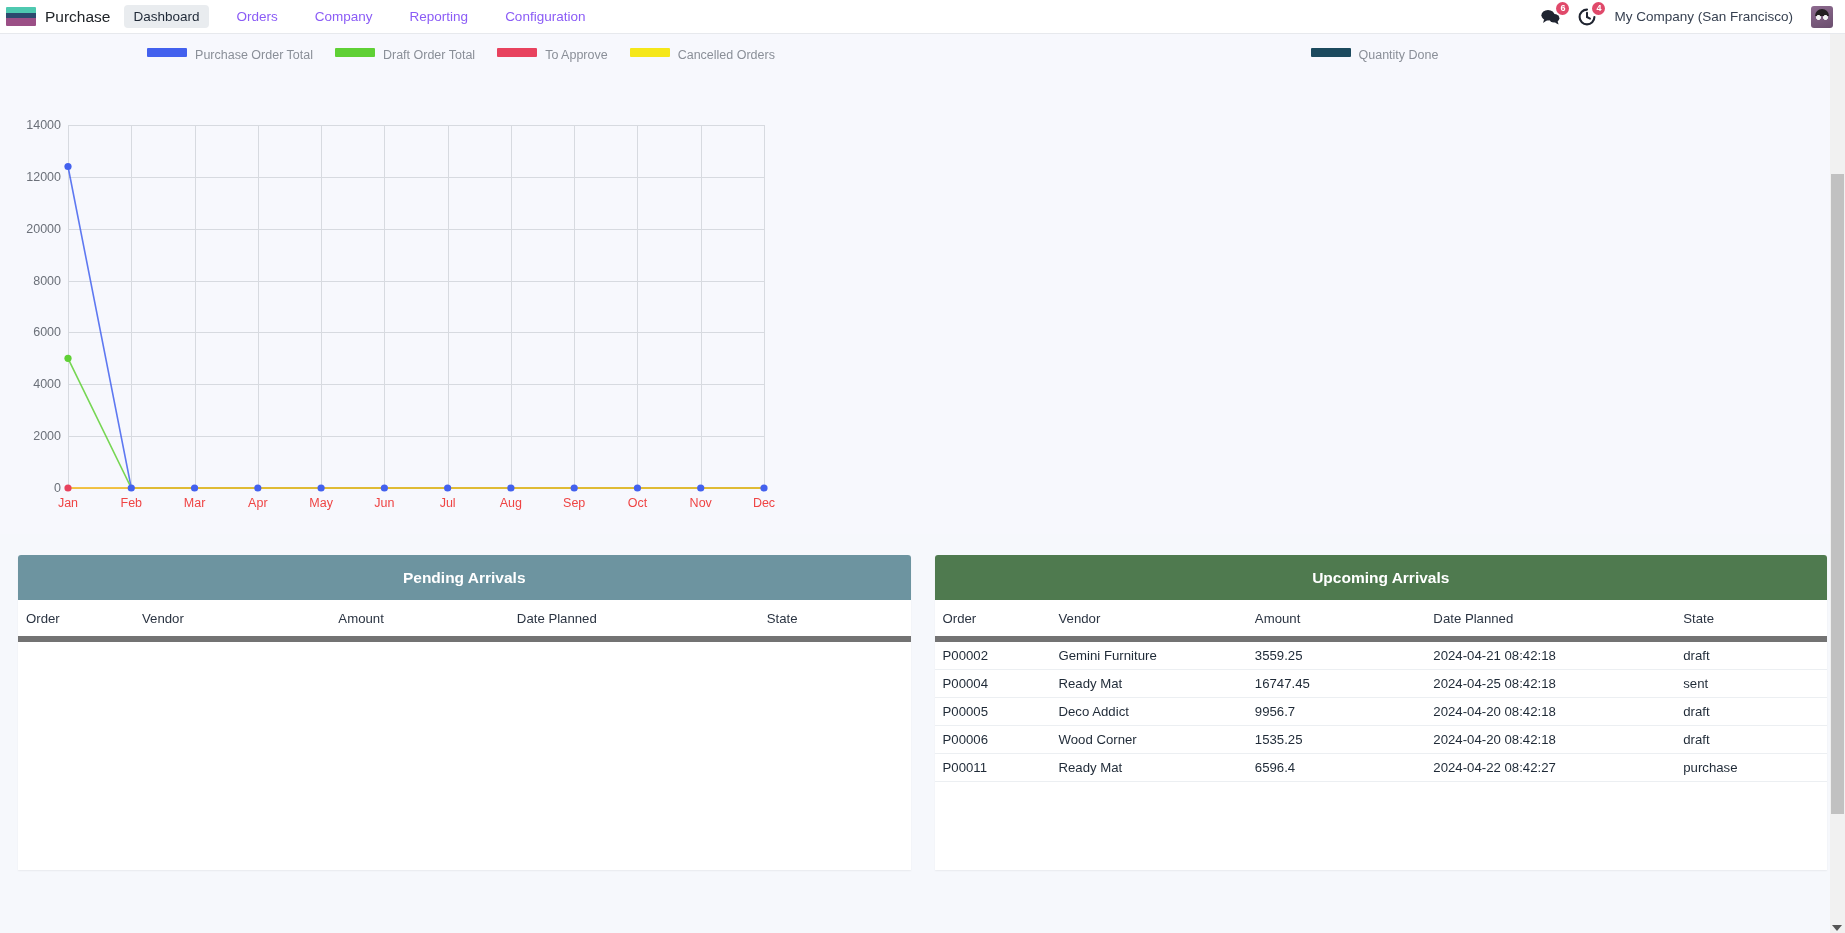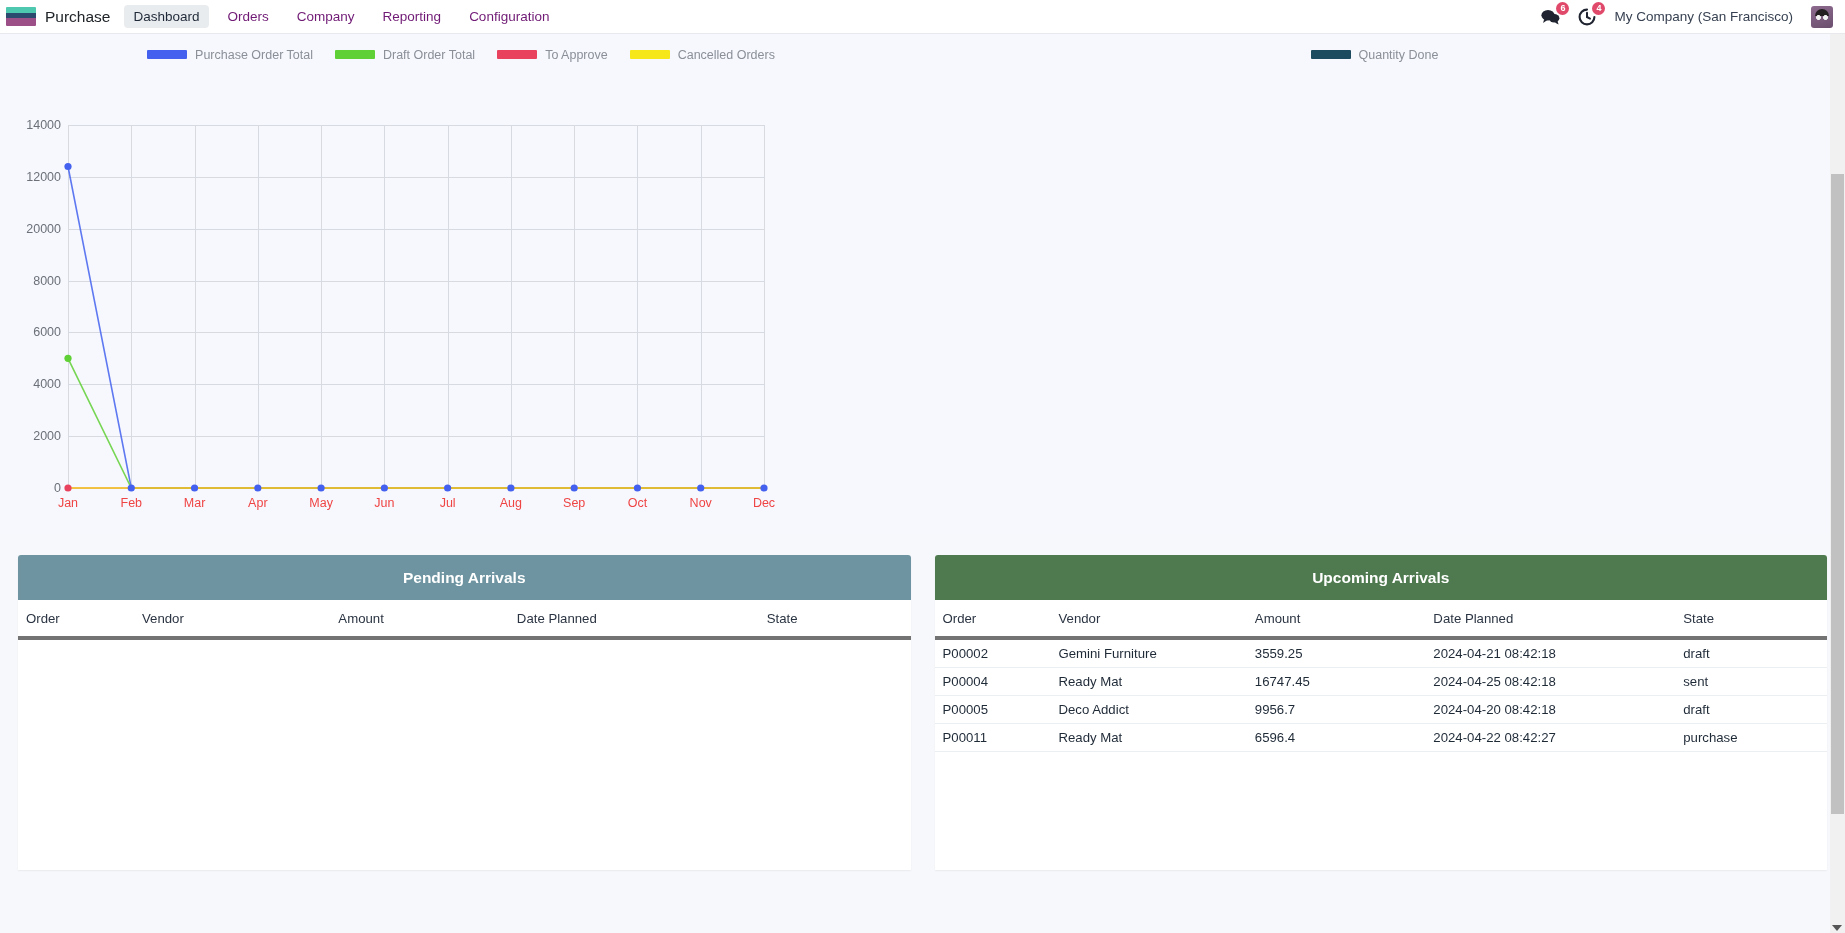--- a/index.html
+++ b/index.html
@@ -31,24 +31,24 @@
   .bl1 { height: 6px; background: #4ec9b0; }
   .bl2 { height: 5px; background: #2c4a6e; }
   .bl3 { height: 8px; background: #9b4f86; }
 
   .brand-name {
     font-size: 15.5px;
     color: #212529;
     margin-right: 14px;
     white-space: nowrap;
   }
-  .nav-items { display: flex; align-items: center; gap: 10px; }
+  .nav-items { display: flex; align-items: center; gap: 19px; }
   .nav-item {
     font-size: 13.5px;
-    color: #701a75;
+    color: #8b5cf6;
     padding: 4px 9px;
     border-radius: 4px;
     white-space: nowrap;
     cursor: pointer;
   }
   .nav-item.active { background: #e9ecef; color: #1f2937; }
 
   .nav-right {
     margin-left: auto;
     display: flex;
@@ -115,21 +115,21 @@
   .legend {
     display: flex;
     align-items: center;
     justify-content: center;
     gap: 22px;
     font-size: 12.5px;
     color: #8a8f98;
     padding-top: 11px;
     height: 30px;
   }
-  .legend-item { display: flex; align-items: center; gap: 8px; white-space: nowrap; }
+  .legend-item { display: flex; align-items: flex-start; gap: 8px; white-space: nowrap; }
   .legend-swatch { width: 40px; height: 9px; border-radius: 1px; flex: none; }
 
   
   .plot {
     position: absolute;
     border: 0;
   }
   .plot-left  { left: 68px;  top: 91px;  width: 696px; height: 363px; }
 
   .plot-inner {
@@ -193,21 +193,21 @@
     width: 100%;
     border-collapse: collapse;
     font-size: 13.2px;
     color: #1f2a37;
   }
   table.arrivals th {
     text-align: left;
     font-weight: 400;
     color: #2b3442;
     padding: 11px 8px 10px 8px;
-    border-bottom: 4px solid #737373;
+    border-bottom: 6px solid #737373;
     white-space: nowrap;
   }
   table.arrivals td {
     padding: 6px 8px;
     border-bottom: 1px solid #eceff2;
     white-space: nowrap;
   }
   table.arrivals tbody tr:last-child td { border-bottom: 1px solid #eceff2; }
   .col-order  { width: 13%; }
   .col-vendor { width: 22%; }
@@ -437,20 +437,27 @@
                 <td>sent</td>
               </tr>
               <tr>
                 <td>P00005</td>
                 <td>Deco Addict</td>
                 <td>9956.7</td>
                 <td>2024-04-20 08:42:18</td>
                 <td>draft</td>
               </tr>
               <tr>
+                <td>P00006</td>
+                <td>Wood Corner</td>
+                <td>1535.25</td>
+                <td>2024-04-20 08:42:18</td>
+                <td>draft</td>
+              </tr>
+              <tr>
                 <td>P00011</td>
                 <td>Ready Mat</td>
                 <td>6596.4</td>
                 <td>2024-04-22 08:42:27</td>
                 <td>purchase</td>
               </tr>
             </tbody>
         </table>
       </div>
     </div>

